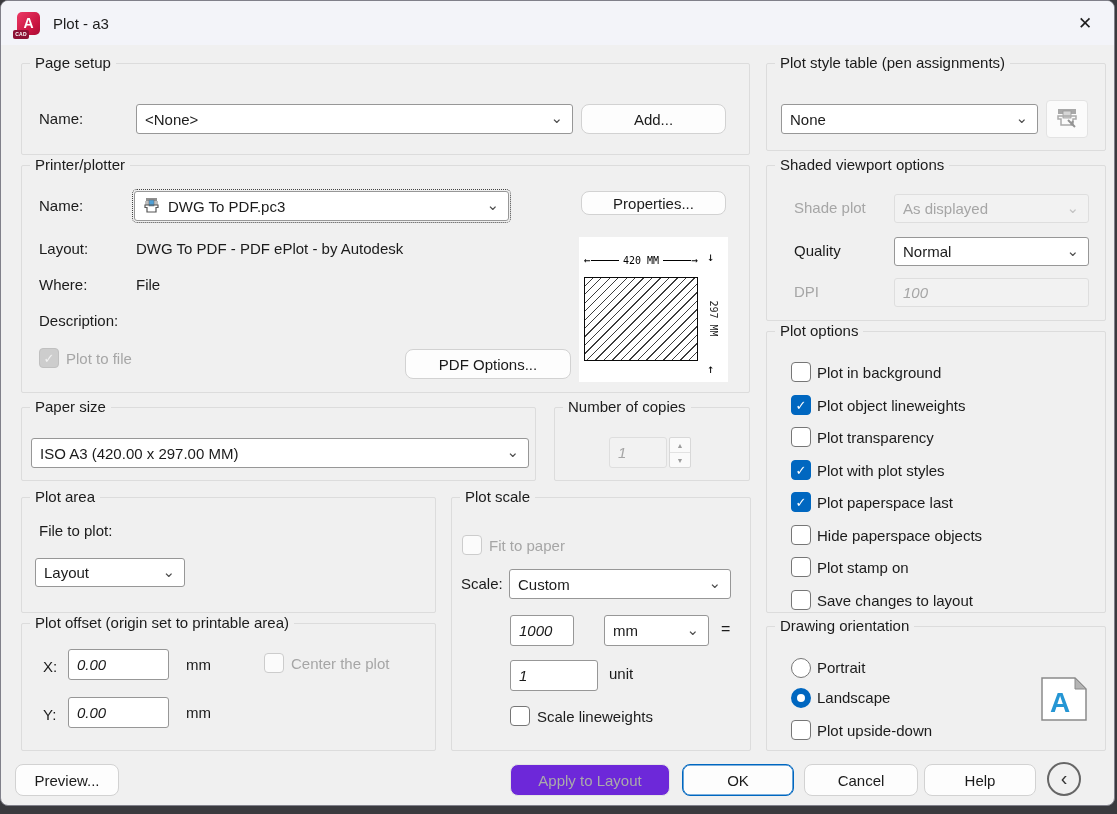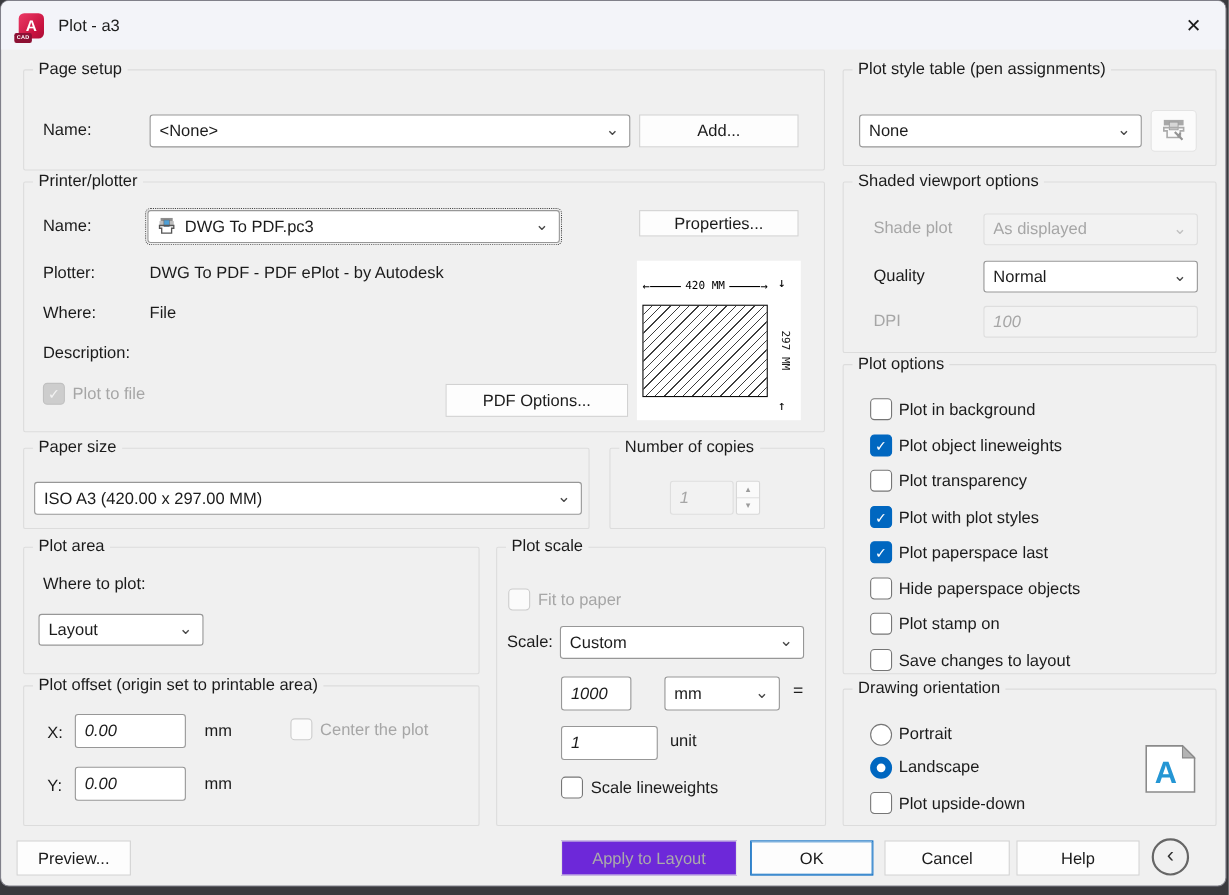--- a/index.html
+++ b/index.html
@@ -62,21 +62,21 @@
   .combo.dis { background:#f2f2f2; border-color:#dedede; color:#a6a6a6; }
   .combo.dis .chev { color:#c2c2c2; }
 
   .field {
     position:absolute; background:#fff; border:1px solid #979797; border-radius:3px;
     display:flex; align-items:center; padding:0 8px; font-size:15px;font-style:italic;
   }
   .field.dis { background:#f2f2f2; border-color:#dedede; color:#a6a6a6; }
 
   .btn {
-    position:absolute; background:#fdfdfd; border:1px solid #d2d2d2; border-radius:0;
+    position:absolute; background:#fdfdfd; border:1px solid #d2d2d2; border-radius:8px;
     display:flex; align-items:center; justify-content:center; font-size:15px;
     color:#1b1b1b; cursor:default;
   }
   .btn.dis { color:#aaaaaa; background:#6d28d9; border-color:#e4e4e4; }
   .btn.default { border:1px solid #0067c0; box-shadow:0 0 0 0.6px #0067c0 inset; }
 
   .cb {
     position:absolute; width:20px; height:20px; border:1px solid #767676;
     border-radius:4px; background:#fff; display:flex; align-items:center;
     justify-content:center;
@@ -174,21 +174,21 @@
         <rect x="3" y="0" width="11" height="3.5" fill="#8f8f8f"></rect>
         <rect x="2" y="3" width="13" height="4" fill="#bdbdbd"></rect>
         <rect x="6" y="2" width="5" height="6" fill="#4d9fd6" stroke="#666" stroke-width="0.5"></rect>
         <path d="M2 7 h13 v2.5 h-2 v4.5 h-9 v-4.5 h-2 z" fill="none" stroke="#555" stroke-width="1.2"></path>
       </svg>
       <span class="val">DWG To PDF.pc3</span>
       <span class="chev">⌄</span>
     </div>
     <div class="btn" style="left:580px;top:146px;width:145px;height:24px">Properties...</div>
 
-    <div class="lbl" style="left:38px;top:195px">Plotter:</div>
+    <div class="lbl" style="left:38px;top:195px">Layout:</div>
     <div class="lbl" style="left:135px;top:195px">DWG To PDF - PDF ePlot - by Autodesk</div>
     <div class="lbl" style="left:38px;top:231px">Where:</div>
     <div class="lbl" style="left:135px;top:231px">File</div>
     <div class="lbl" style="left:38px;top:267px">Description:</div>
 
     <div class="cb dis checked" style="left:38px;top:303px">
       <span class="mark">✓</span>
     </div>
     <div class="lbl dis" style="left:65px;top:305px">Plot to file</div>
     <div class="btn" style="left:404px;top:304px;width:166px;height:30px">PDF Options...</div>
@@ -222,21 +222,21 @@
       <span>1</span>
     </div>
     <div class="spin-btns" style="left:668px;top:392px;width:22px;height:31px">
       <span class="sb">▲</span>
       <span class="sb">▼</span>
     </div>
 
     <div class="group" style="left:20px;top:452px;width:415px;height:116px">
       <span class="legend">Plot area</span>
     </div>
-    <div class="lbl" style="left:38px;top:477px">Where to plot:</div>
+    <div class="lbl" style="left:38px;top:477px">File to plot:</div>
     <div class="combo" style="left:34px;top:513px;width:150px;height:29px">
       <span class="val">Layout</span>
       <span class="chev">⌄</span>
     </div>
 
     <div class="group" style="left:20px;top:578px;width:415px;height:128px">
       <span class="legend">Plot offset (origin set to printable area)</span>
     </div>
     <div class="lbl" style="left:42px;top:613px">X:</div>
     <div class="field" style="left:67px;top:604px;width:101px;height:31px">

